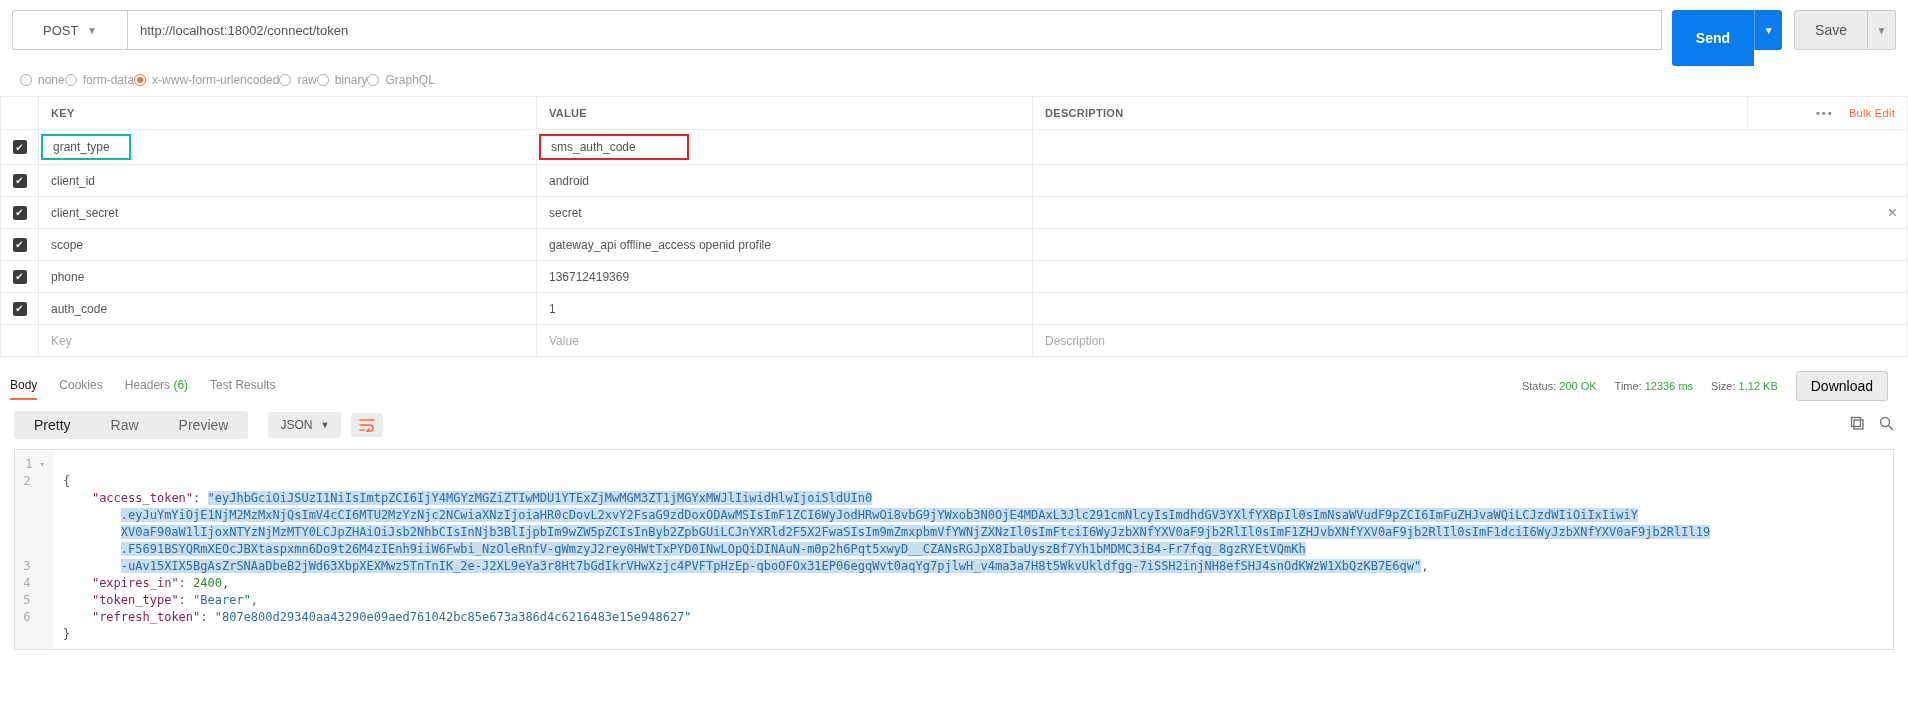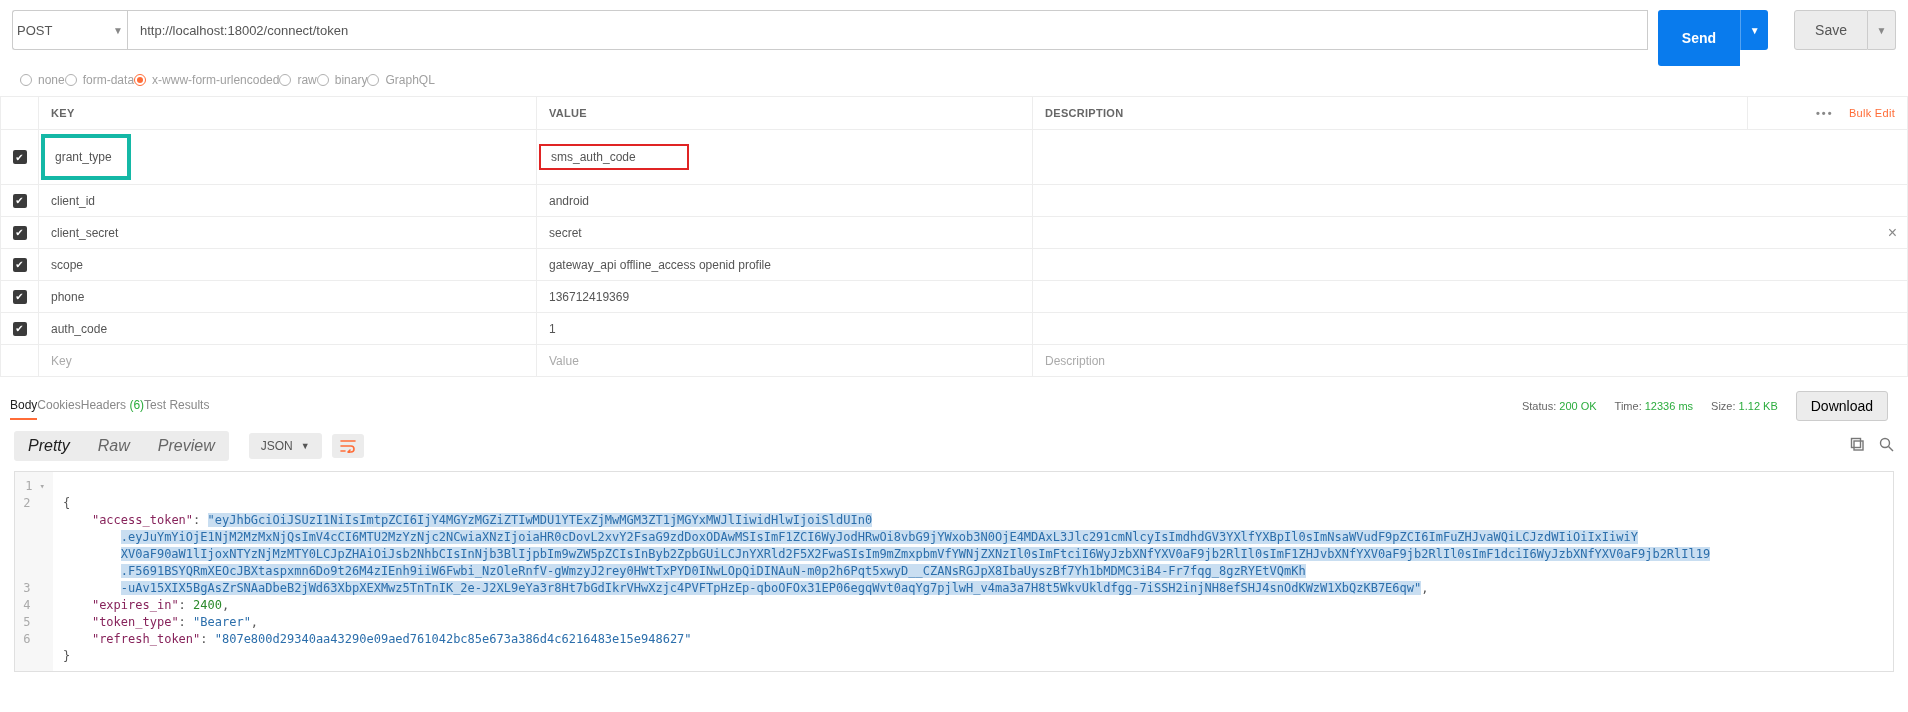--- a/index.html
+++ b/index.html
@@ -1,27 +1,27 @@
 <!DOCTYPE html>
 <html><head>
 <meta charset="utf-8">
 <style>
 * { box-sizing: border-box; margin: 0; padding: 0; }
 body { font-family: -apple-system, BlinkMacSystemFont, "Segoe UI", Arial, sans-serif; font-size: 12px; color: #212121; background: #fff; width: 1908px; }
 .container { padding: 0; }
 
 
 .request-bar { display: flex; gap: 0; padding: 10px 12px 8px 12px; align-items: stretch; }
-.method-select { width: 115px; height: 40px; border: 1px solid #ccc; border-right: none; background: #fff; display: flex; align-items: center; justify-content: space-between; padding: 0 4px; cursor: pointer; font-size: 13px; color: #555; border-radius: 3px 0 0 3px; }
+.method-select { width: 115px; height: 40px; border: 1px solid #ccc; border-right: none; background: #fff; display: flex; align-items: center; justify-content: space-between; padding: 0 30px; cursor: pointer; font-size: 13px; color: #555; border-radius: 3px 0 0 3px; }
 .method-select .caret { font-size: 10px; color: #888; }
 .url-input { flex: 1; height: 40px; border: 1px solid #ccc; padding: 12px 12px; font-size: 13px; color: #555; outline: none; }
 .send-btn-grp { display: flex; margin-left: 10px; }
 .send-btn { height: 56px; background: #097bed; color: #fff; border: none; padding: 0 24px; font-size: 14px; font-weight: 600; cursor: pointer; border-radius: 3px 0 0 3px; }
 .send-caret { width: 28px; height: 40px; background: #097bed; border: none; border-left: 1px solid rgba(255,255,255,0.3); color: #fff; cursor: pointer; border-radius: 0 3px 3px 0; display: flex; align-items: center; justify-content: center; font-size: 10px; }
-.save-btn-grp { display: flex; margin-left: 26px; }
+.save-btn-grp { display: flex; margin-left: 12px; }
 .save-btn { height: 40px; background: #ececec; color: #555; border: 1px solid #ccc; padding: 0 20px; font-size: 14px; cursor: pointer; border-radius: 3px 0 0 3px; }
 .save-caret { width: 28px; height: 40px; background: #ececec; border: 1px solid #ccc; border-left: none; cursor: pointer; border-radius: 0 3px 3px 0; display: flex; align-items: center; justify-content: center; font-size: 10px; color: #888; }
 
 
 .body-types { display: flex; padding: 0 20px 4px 20px; color: #a0a0a0; font-size: 12px; overflow: hidden; height: 16px; align-items: center; }
 .radio-opt { display: flex; align-items: center; gap: 6px; }
 .radio-circle { width: 12px; height: 12px; border: 1px solid #b0b0b0; border-radius: 50%; display: inline-block; position: relative; }
 .radio-circle.sel { border-color: #ff6c37; }
 .radio-circle.sel::after { content: ""; position: absolute; width: 6px; height: 6px; background: #ff6c37; border-radius: 50%; top: 2px; left: 2px; }
 
@@ -30,39 +30,39 @@
 .params-table th { text-align: left; font-size: 11px; font-weight: 600; color: #666; padding: 10px 12px; border: 1px solid #ededed; background: #fff; letter-spacing: 0.3px; }
 .params-table td { border: 1px solid #ededed; padding: 8px 12px; font-size: 12px; color: #555; height: 32px; position: relative; }
 .checkbox-cell { width: 38px; text-align: center; padding: 0 !important; }
 .chk { width: 14px; height: 14px; background: #3b3b3b; border-radius: 2px; display: inline-flex; align-items: center; justify-content: center; color: #fff; font-size: 10px; }
 .key-col { width: 498px; }
 .val-col { width: 496px; }
 .desc-col { width: auto; }
 .th-right { text-align: right !important; }
 .dots { color: #888; letter-spacing: 2px; margin-right: 12px; cursor: pointer; }
 .bulk-edit { color: #ff6c37; cursor: pointer; font-weight: 400; }
-.highlight-box { border: 4px solid #14b8a6; padding: 12px 10px; display: inline-block; margin: -4px -10px; min-width: 90px; }
+.highlight-box { border: 2px solid #14b8a6; padding: 4px 10px; display: inline-block; margin: -4px -10px; min-width: 90px; }
 .highlight-box2 { border: 2px solid #e02424; padding: 4px 10px; display: inline-block; margin: -4px -10px; min-width: 150px; }
 .placeholder { color: #aaa; }
 .row-x { position: absolute; right: 10px; top: 50%; transform: translateY(-50%); color: #888; font-size: 16px; cursor: pointer; }
 
 
 .resp-bar { display: flex; align-items: center; padding: 14px 20px 0 10px; border-bottom: 0; }
-.resp-tabs { display: flex; }
+.resp-tabs { display: flex; gap: 22px; }
 .resp-tab { font-size: 12px; color: #888; padding: 6px 0; cursor: pointer; }
 .resp-tab.active { color: #212121; border-bottom: 2px solid #ff6c37; }
 .hdr-count { color: #2bac3d; }
 .resp-status { margin-left: auto; display: flex; gap: 18px; align-items: center; font-size: 11px; color: #666; }
 .status-ok { color: #2bac3d; }
 .download-btn { background: #ececec; border: 1px solid #ccc; padding: 6px 14px; font-size: 14px; cursor: pointer; border-radius: 3px; }
 
 
 .viewer-bar { display: flex; align-items: center; gap: 6px; padding: 10px 14px; }
 .vbar-group { display: flex; background: #ececec; border-radius: 3px; }
-.vbar-btn { padding: 6px 14px; font-size: 16px; color: #666; border: none; background: transparent; cursor: pointer; font-style: italic; }
+.vbar-btn { padding: 6px 20px; font-size: 14px; color: #666; border: none; background: transparent; cursor: pointer; }
 .vbar-btn.active { color: #212121; }
 .vbar-sep { width: 8px; }
 .json-sel { display: flex; align-items: center; gap: 8px; background: #ececec; padding: 6px 12px; border-radius: 3px; font-size: 12px; color: #555; cursor: pointer; }
 .wrap-btn { background: #ececec; border: none; padding: 5px 8px; border-radius: 3px; cursor: pointer; margin-left: 4px; display: flex; align-items: center; }
 .vbar-right { margin-left: auto; display: flex; gap: 14px; color: #777; }
 .ico-btn { cursor: pointer; font-size: 15px; }
 
 
 .code-view { border: 1px solid #e0e0e0; margin: 0 14px 14px 14px; font-family: Consolas, Menlo, monospace; font-size: 12px; display: flex; }
 .gutter { background: #f7f7f7; color: #aaa; text-align: right; padding: 6px 8px; user-select: none; min-width: 38px; line-height: 17px; }

